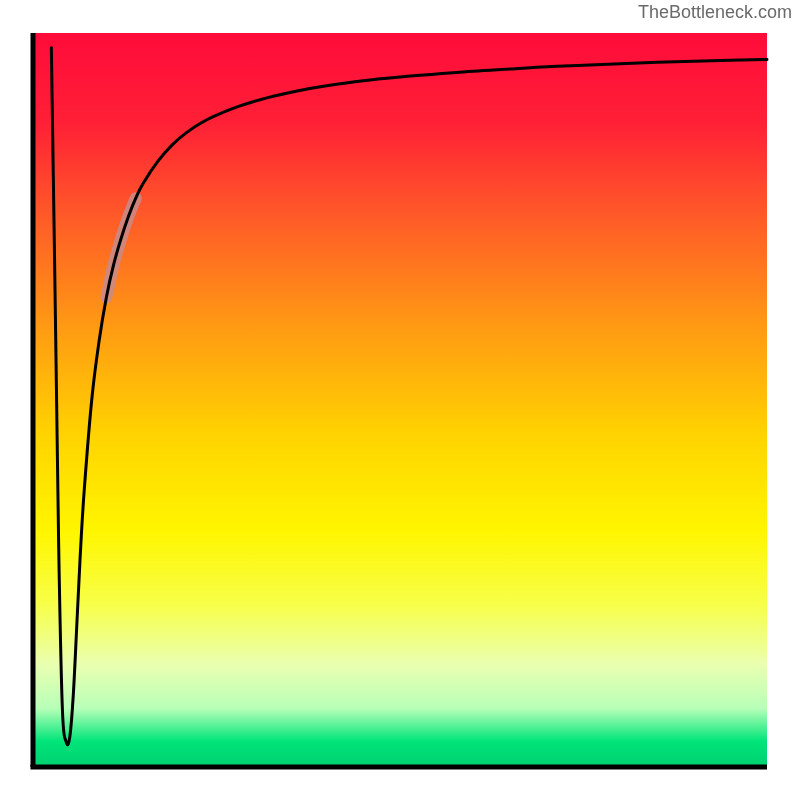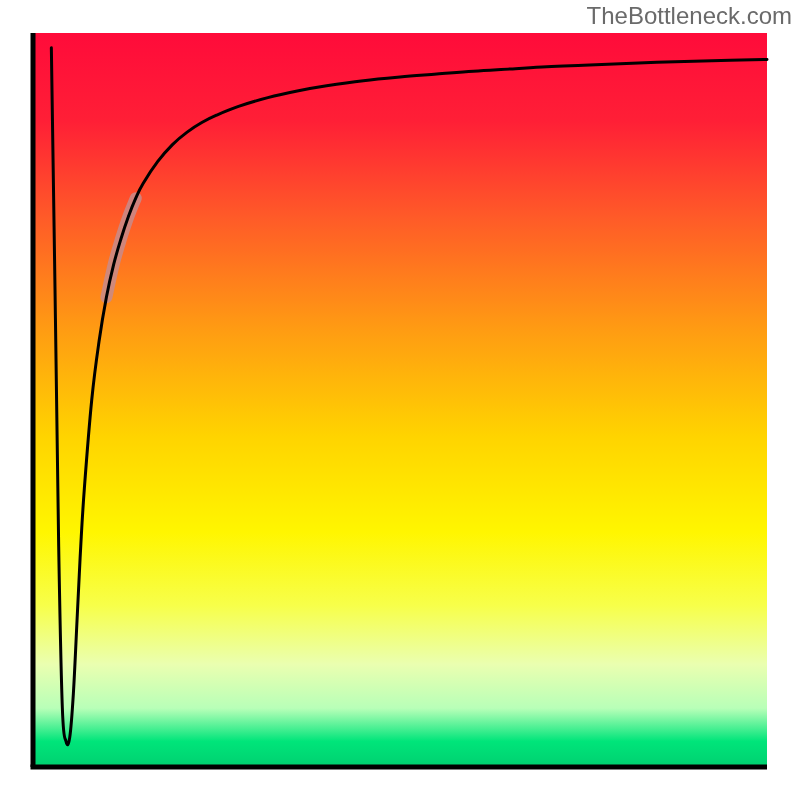--- a/index.html
+++ b/index.html
@@ -13,21 +13,21 @@
   }
   .chart-wrap {
     position: relative;
     width: 800px;
     height: 800px;
   }
   .watermark {
     position: absolute;
     top: 2px;
     right: 8px;
-    font-size: 24px;
+    font-size: 18px;
     font-weight: 500;
     color: #6a6a6a;
     letter-spacing: 0px;
     z-index: 10;
   }
   svg {
     display: block;
   }
 </style>
 </head>

